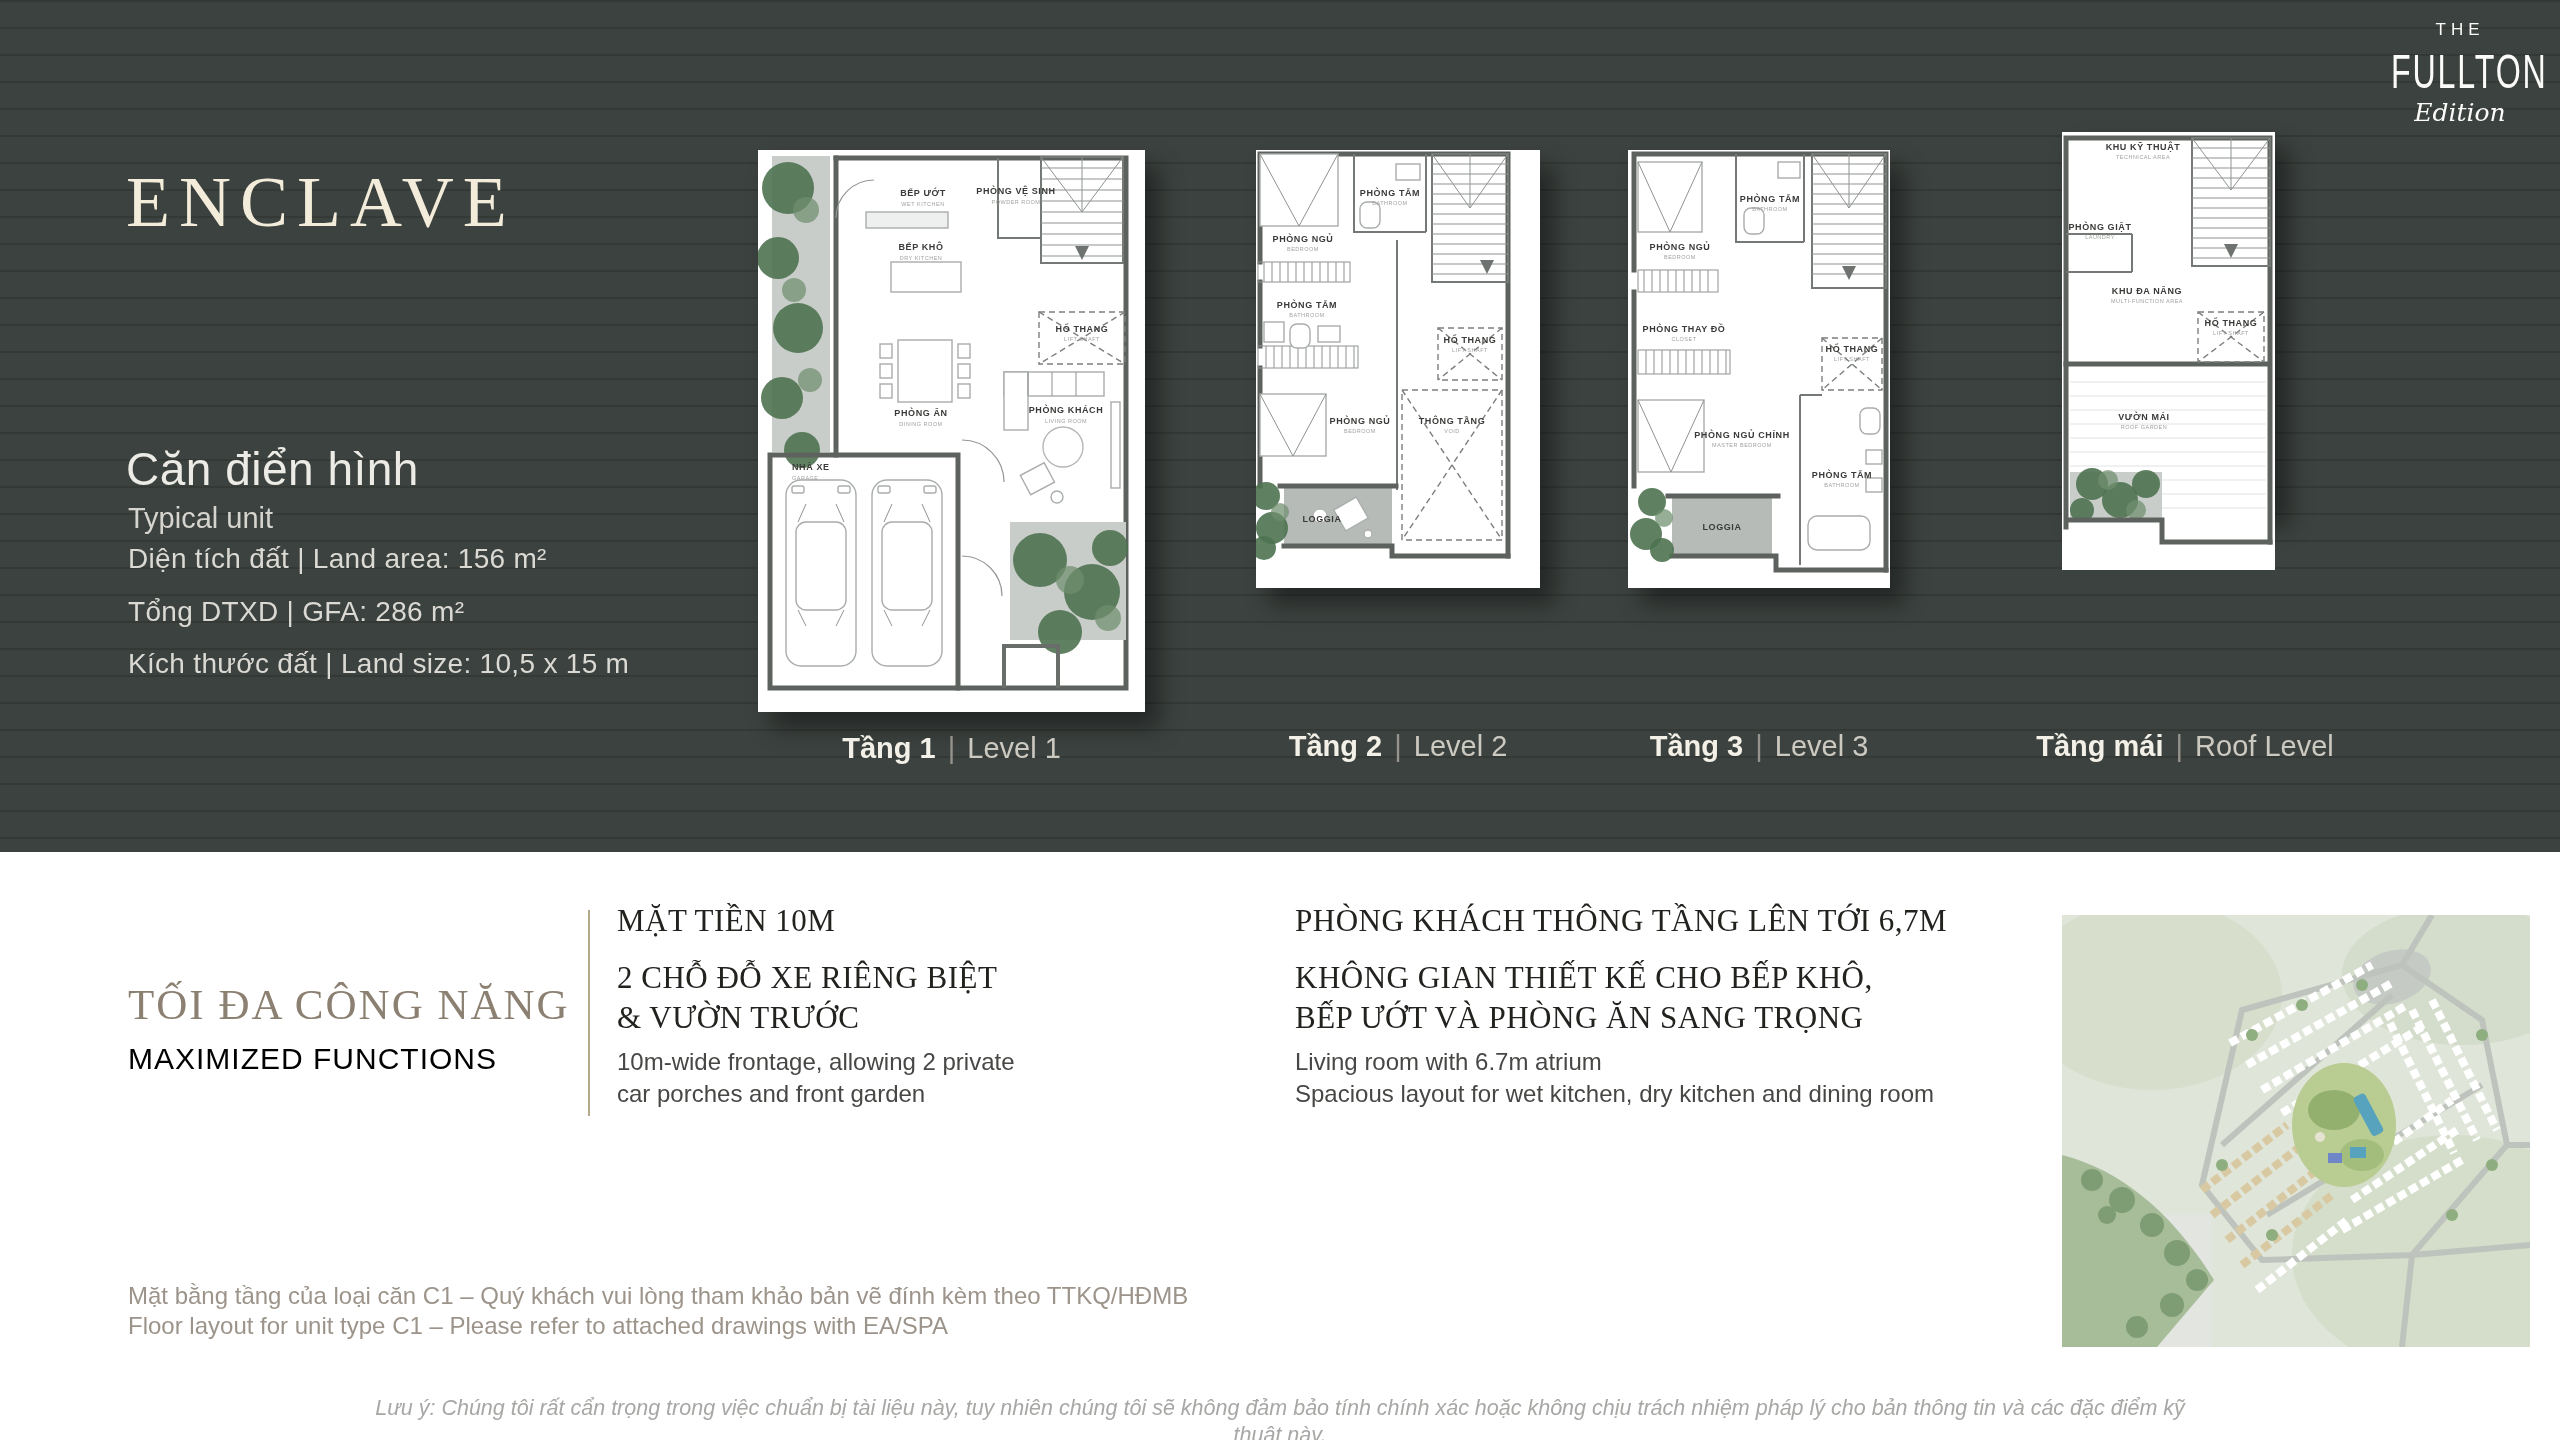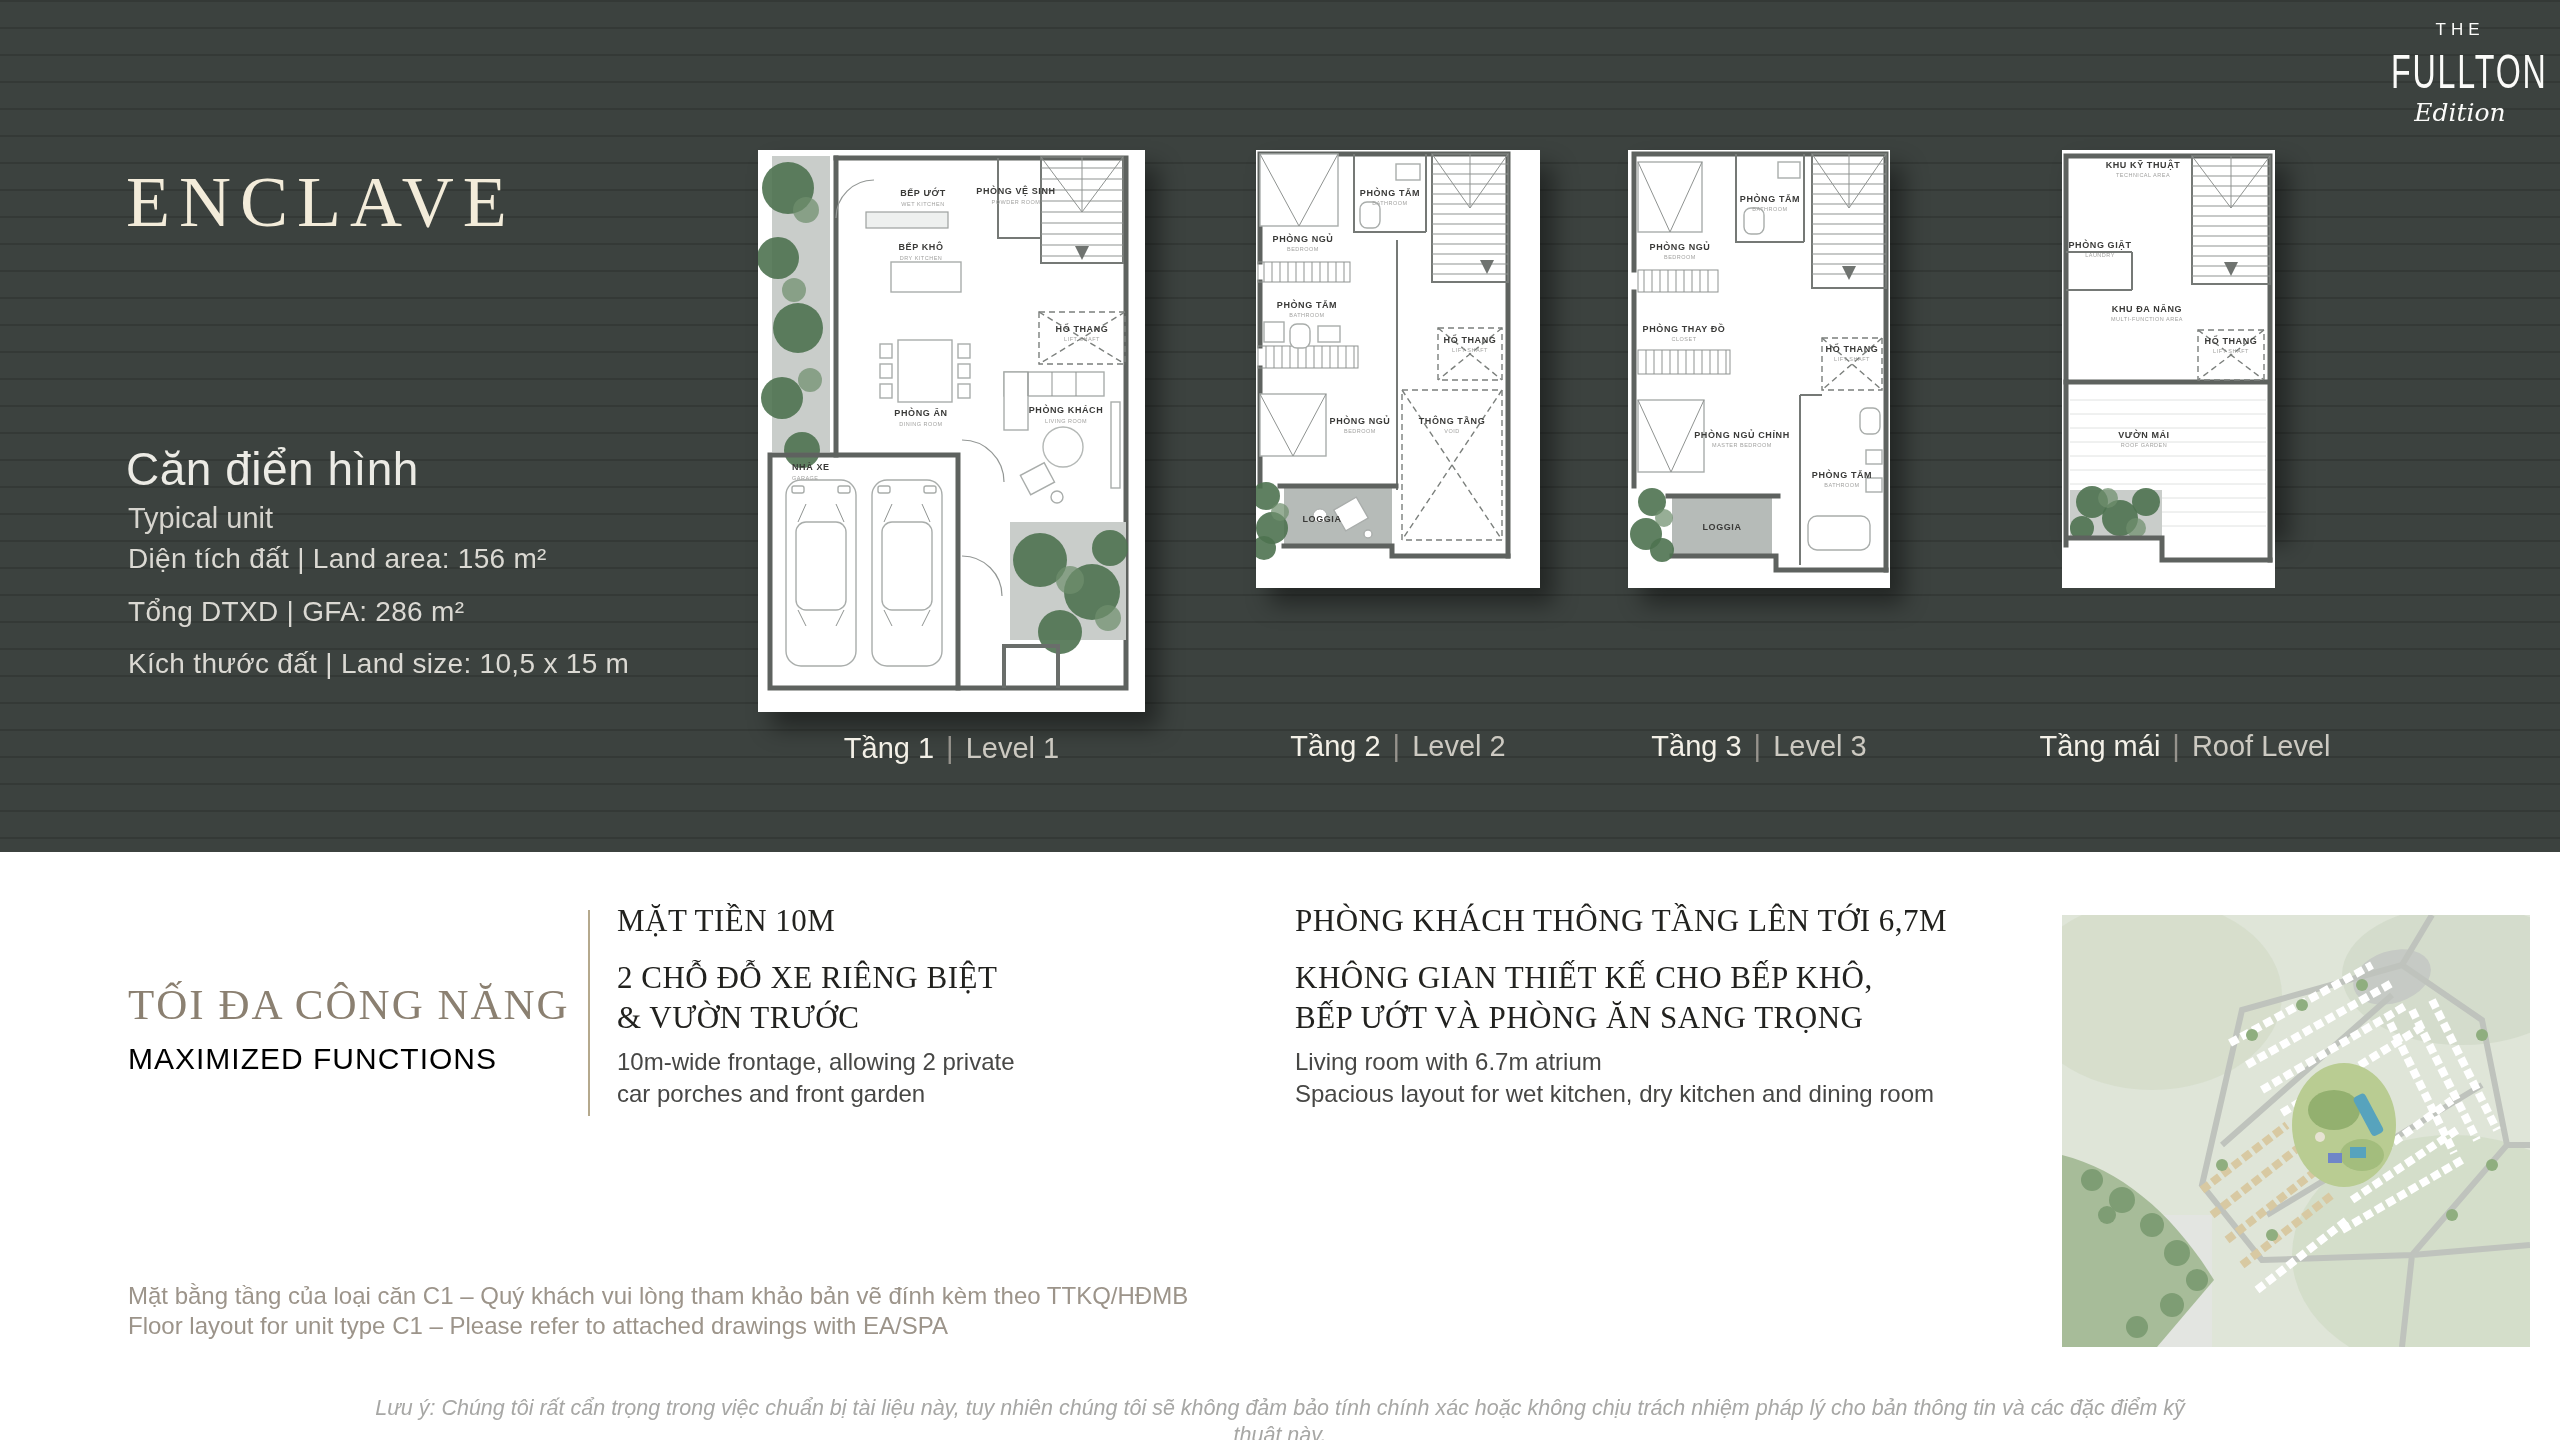--- a/index.html
+++ b/index.html
@@ -16,21 +16,21 @@
   
   .logo{position:absolute;left:2385px;top:20px;width:150px;text-align:center;color:#fbfbf9;}
   .logo .the{font-size:17px;letter-spacing:5px;font-weight:400;}
   .logo .fullton{font-size:35px;letter-spacing:2px;font-weight:400;transform:scale(.92,1.38);
                  transform-origin:center top;margin-top:4px;}
   .logo .edition{font-family:"DejaVu Serif",serif;font-style:italic;font-size:25px;margin-top:14px;}
   
   .plan-card{position:absolute;background:#ffffff;box-shadow:14px 16px 22px rgba(0,0,0,.42);}
   .plan-card svg{display:block;}
   .plan-caption{position:absolute;text-align:center;font-size:29px;color:#efece3;white-space:nowrap;}
-  .cap-vi{font-weight:400;color:#f3f0e7;}
+  .cap-vi{font-weight:700;color:#f3f0e7;}
   .cap-sep{color:#96938d;margin:0 12px;font-weight:400;}
   .cap-en{font-weight:400;color:#ccc9c1;}
   
   .sec-title-vi{position:absolute;left:128px;top:980px;font-family:"Liberation Serif",serif;
                 font-size:43px;color:#8b8071;letter-spacing:2px;}
   .sec-title-en{position:absolute;left:128px;top:1042px;font-size:30px;color:#000000;letter-spacing:1px;text-align:center;}
   .vdivider{position:absolute;left:588px;top:910px;width:2px;height:206px;background:#b5a98d;}
   .h-serif{font-family:"Liberation Serif",serif;color:#22221f;font-size:31px;letter-spacing:.5px;}
   .col-h1{position:absolute;top:903px;}
   .col-h2{position:absolute;top:958px;line-height:40px;}
@@ -299,21 +299,21 @@
         <text x="224" y="202" class="rl">HỐ THANG</text>
         <text x="224" y="211" class="rs">LIFT SHAFT</text>
         <text x="114" y="288" class="rl">PHÒNG NGỦ CHÍNH</text>
         <text x="114" y="297" class="rs">MASTER BEDROOM</text>
         <text x="214" y="328" class="rl">PHÒNG TẮM</text>
         <text x="214" y="337" class="rs">BATHROOM</text>
         <text x="94" y="380" class="rl">LOGGIA</text>
       </svg>
     </div>
 
-    <div class="plan-card" style="left:2062px;top:150px;width:213px;height:378px">
+    <div class="plan-card" style="left:2062px;top:132px;width:213px;height:378px">
       <svg viewBox="0 0 213 438" width="213" height="438">
         <rect width="213" height="438" fill="#ffffff"></rect>
         <path class="pw" d="M4 6H208M4 6V232M4 232H208M208 6V410"></path>
         <g>
           <rect x="130" y="6" width="78" height="128" class="pwt"></rect>
           <path class="ph" d="M130 16H208M130 26H208M130 36H208M130 46H208M130 56H208M130 66H208M130 76H208M130 86H208M130 96H208M130 106H208M130 116H208M130 126H208"></path>
           <path class="ph" d="M130 6L169 58L208 6M169 6V58"></path>
           <polygon points="162,112 176,112 169,126" class="arrowf"></polygon>
         </g>
         <path class="pwt" d="M4 102H70M70 102V140M4 140H70M130 134H208"></path>

